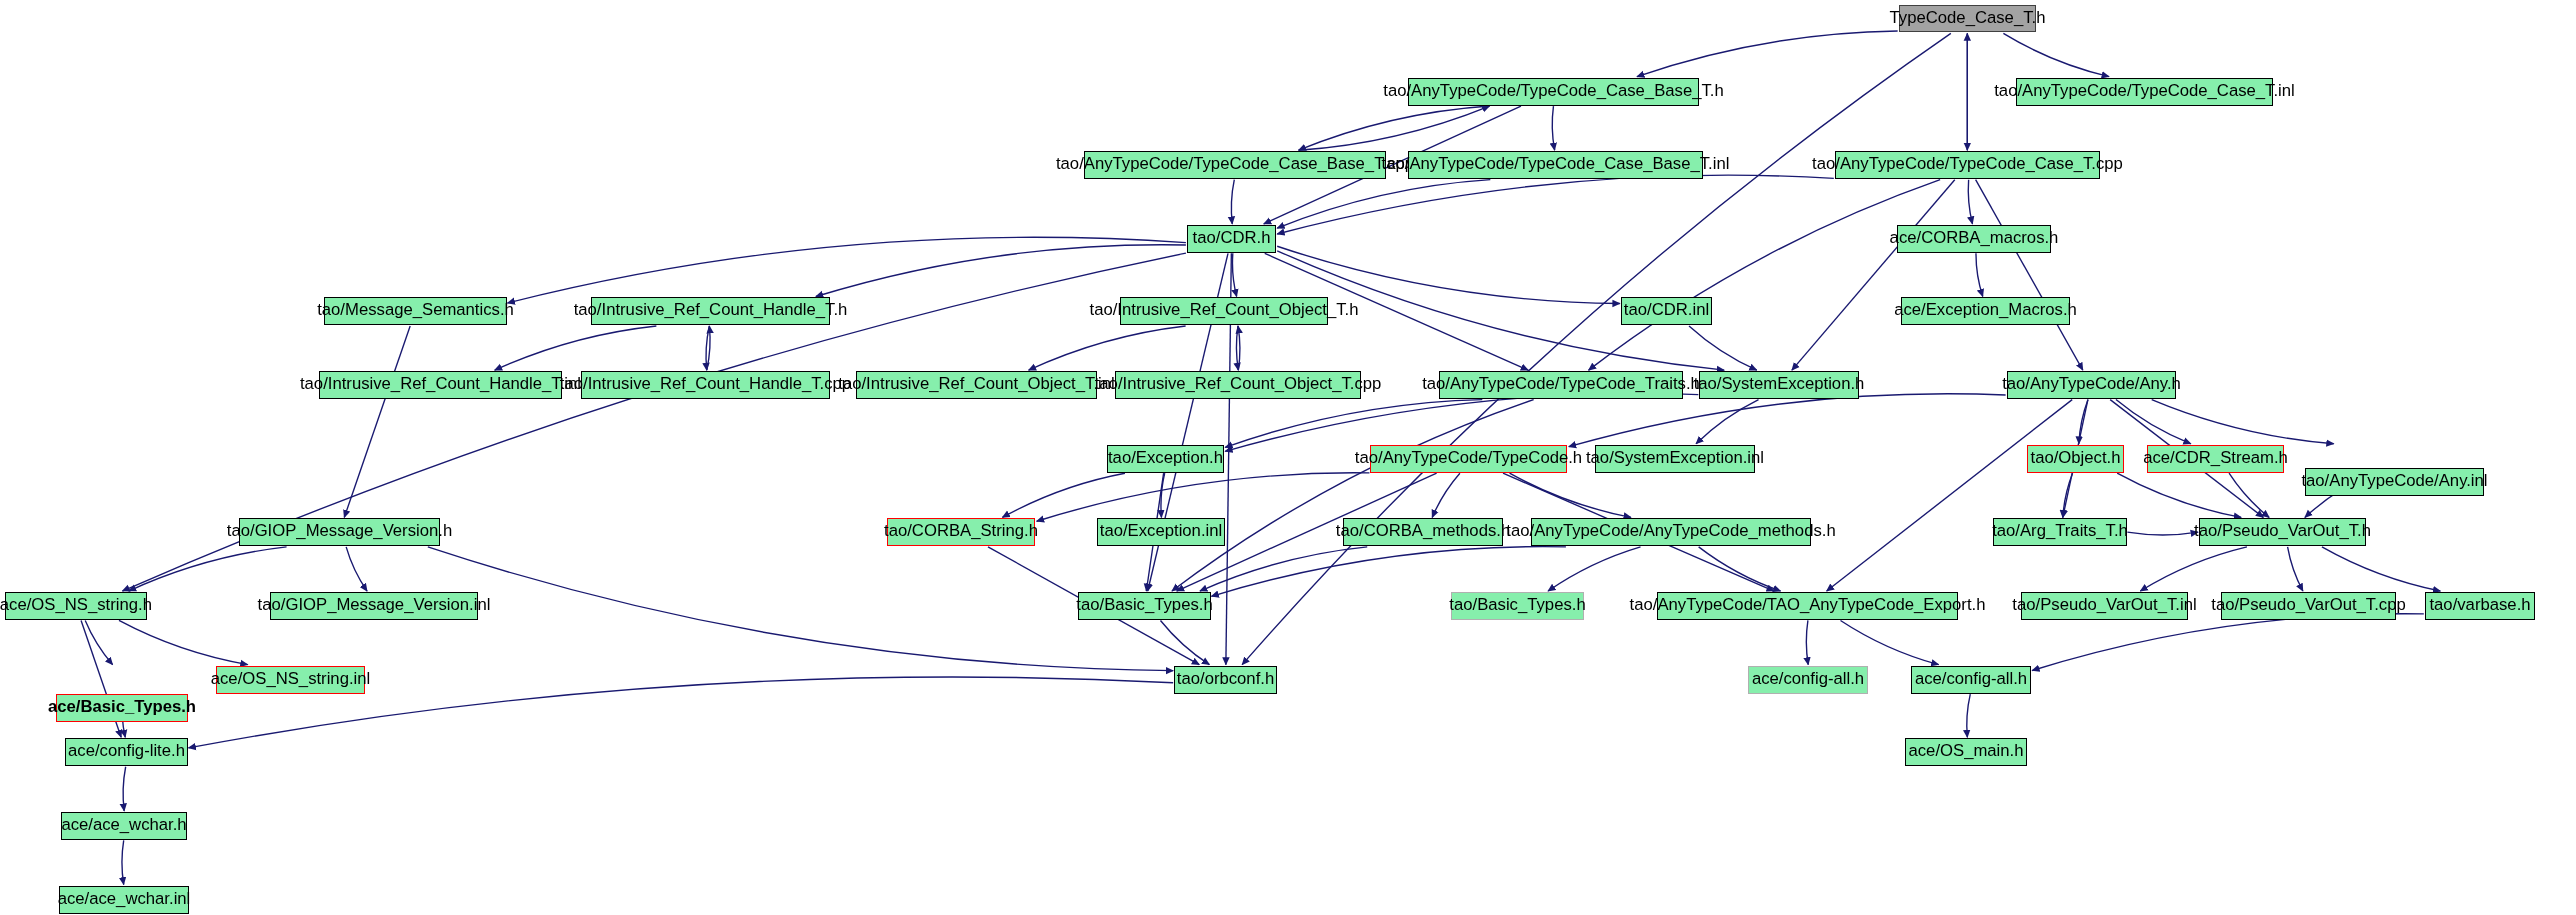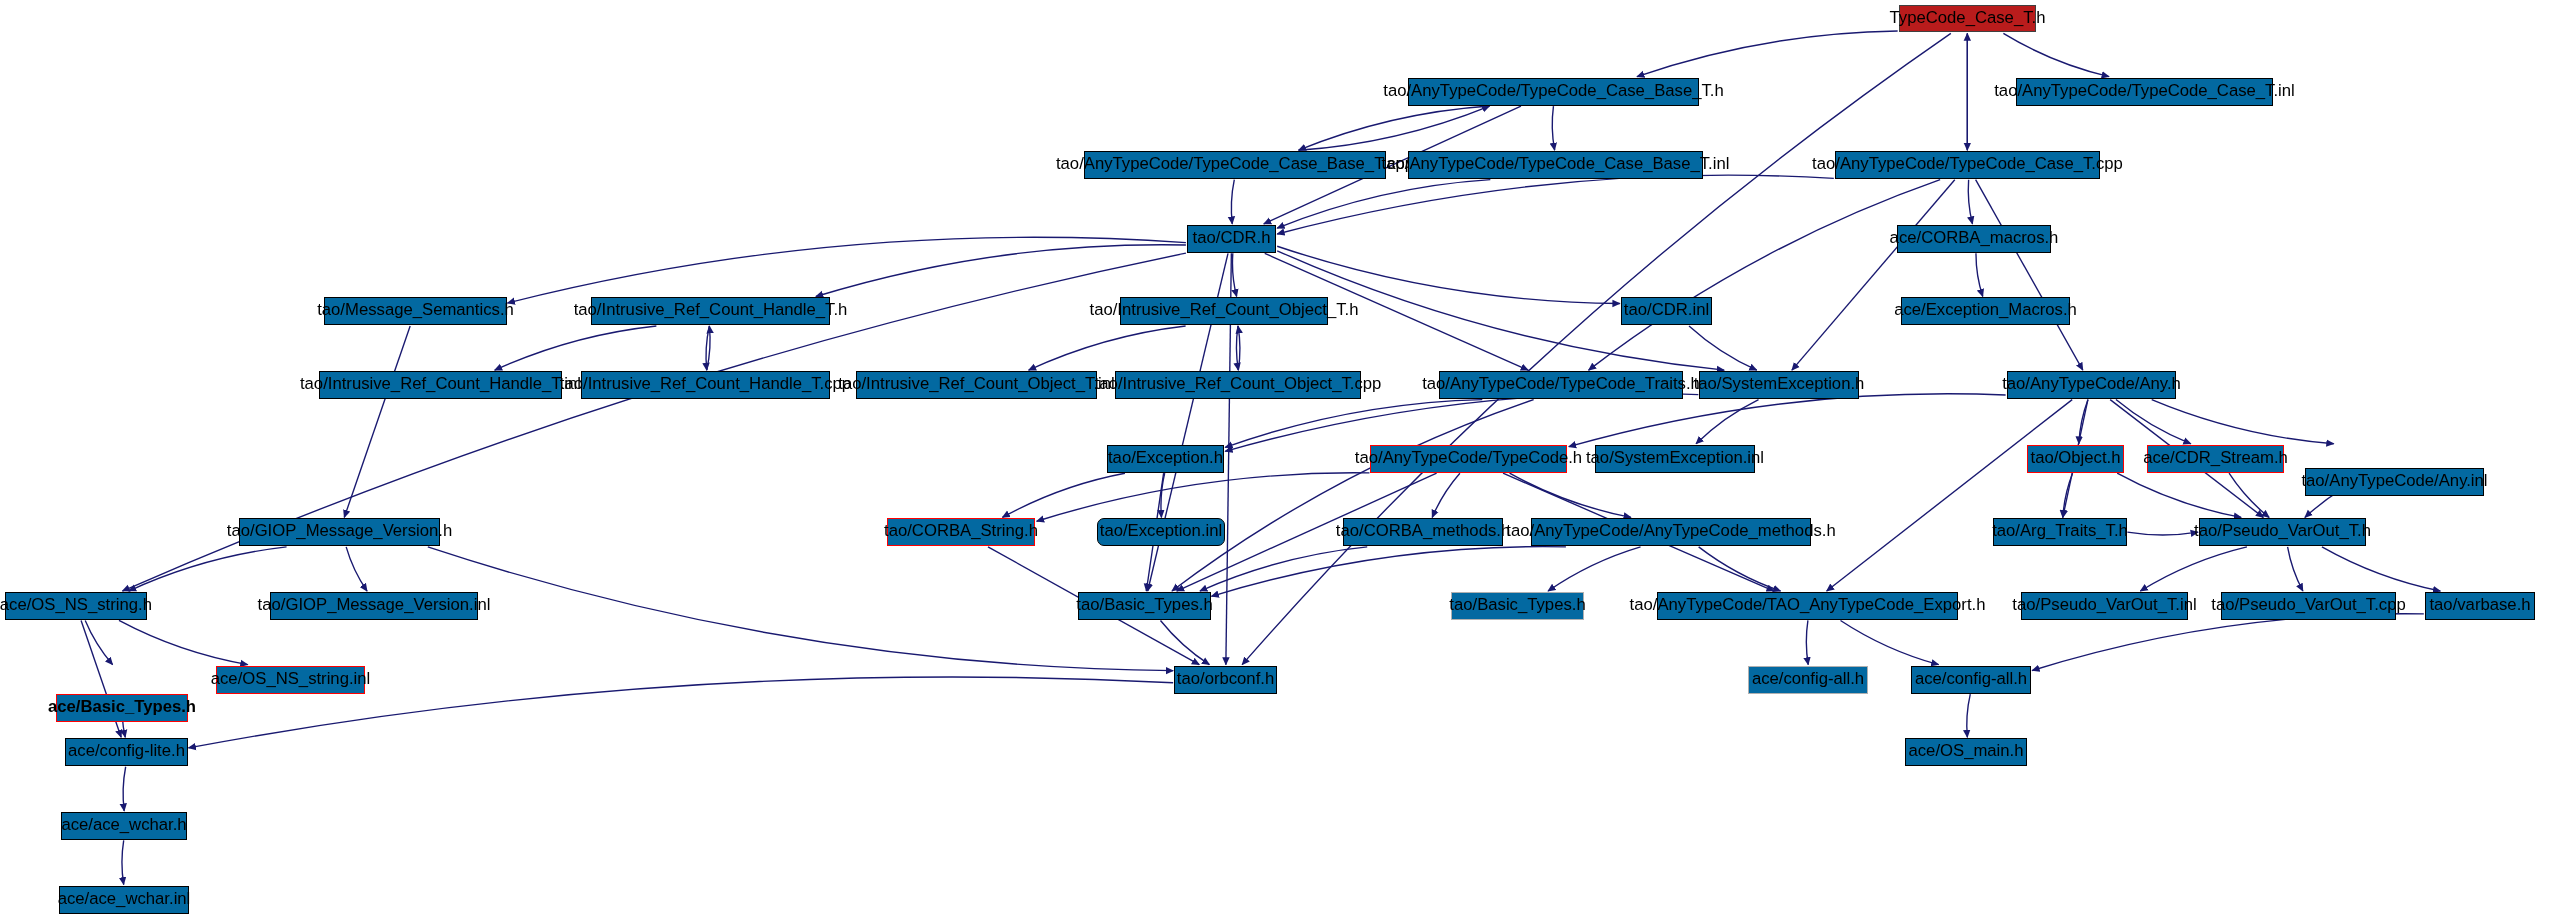--- a/index.html
+++ b/index.html
@@ -8,33 +8,33 @@
     width:2576px;height:916px;
     background:#ffffff;
     font-family:"Liberation Sans","DejaVu Sans",sans-serif;
     overflow:hidden;
   }
   #edges{position:absolute;left:0;top:0;width:2576px;height:916px;}
   .node{
     position:absolute;
     box-sizing:border-box;
     border:1.5px solid #000000;
-    background:#0369a1;
+    background:#86efac;
     color:#000000;
     font-size:16.7px;
     line-height:1;
     white-space:nowrap;
     display:flex;
     align-items:center;
     justify-content:center;
     height:27.5px;
     padding:0 6.9px;
     z-index:5;
   }
-  .node.root{background:#b91c1c;border-color:#404040;}
+  .node.root{background:#a3a3a3;border-color:#404040;}
   .node.red{border-color:#ff0000;}
   .node.gray{border-color:#b0b0b0;}
 </style>
 </head>
 <body>
 
 <div id="graph">
   <svg id="edges" xmlns="http://www.w3.org/2000/svg" viewBox="0 0 2624 933" width="2576" height="916">
       <defs>
         <marker id="ah" viewBox="0 0 10 10" refX="9" refY="5" markerWidth="6" markerHeight="6" orient="auto-start-reverse" markerUnits="strokeWidth">
@@ -198,21 +198,21 @@
       </div>
       <div class="node red" style="left: 2147px; top: 445px; width: 137px;">
         <span>ace/CDR_Stream.h</span>
       </div>
       <div class="node" style="left: 2305px; top: 468px; width: 179px;">
         <span>tao/AnyTypeCode/Any.inl</span>
       </div>
       <div class="node red" style="left: 887px; top: 518px; width: 148px;">
         <span>tao/CORBA_String.h</span>
       </div>
-      <div class="node" style="left: 1097px; top: 518px; width: 128px; border-radius: 7px;">
+      <div class="node" style="left: 1097px; top: 518px; width: 128px;">
         <span>tao/Exception.inl</span>
       </div>
       <div class="node" style="left: 1343px; top: 518px; width: 160px;">
         <span>tao/CORBA_methods.h</span>
       </div>
       <div class="node" style="left: 1531px; top: 518px; width: 280px;">
         <span>tao/AnyTypeCode/AnyTypeCode_methods.h</span>
       </div>
       <div class="node" style="left: 1993px; top: 518px; width: 134px;">
         <span>tao/Arg_Traits_T.h</span>

